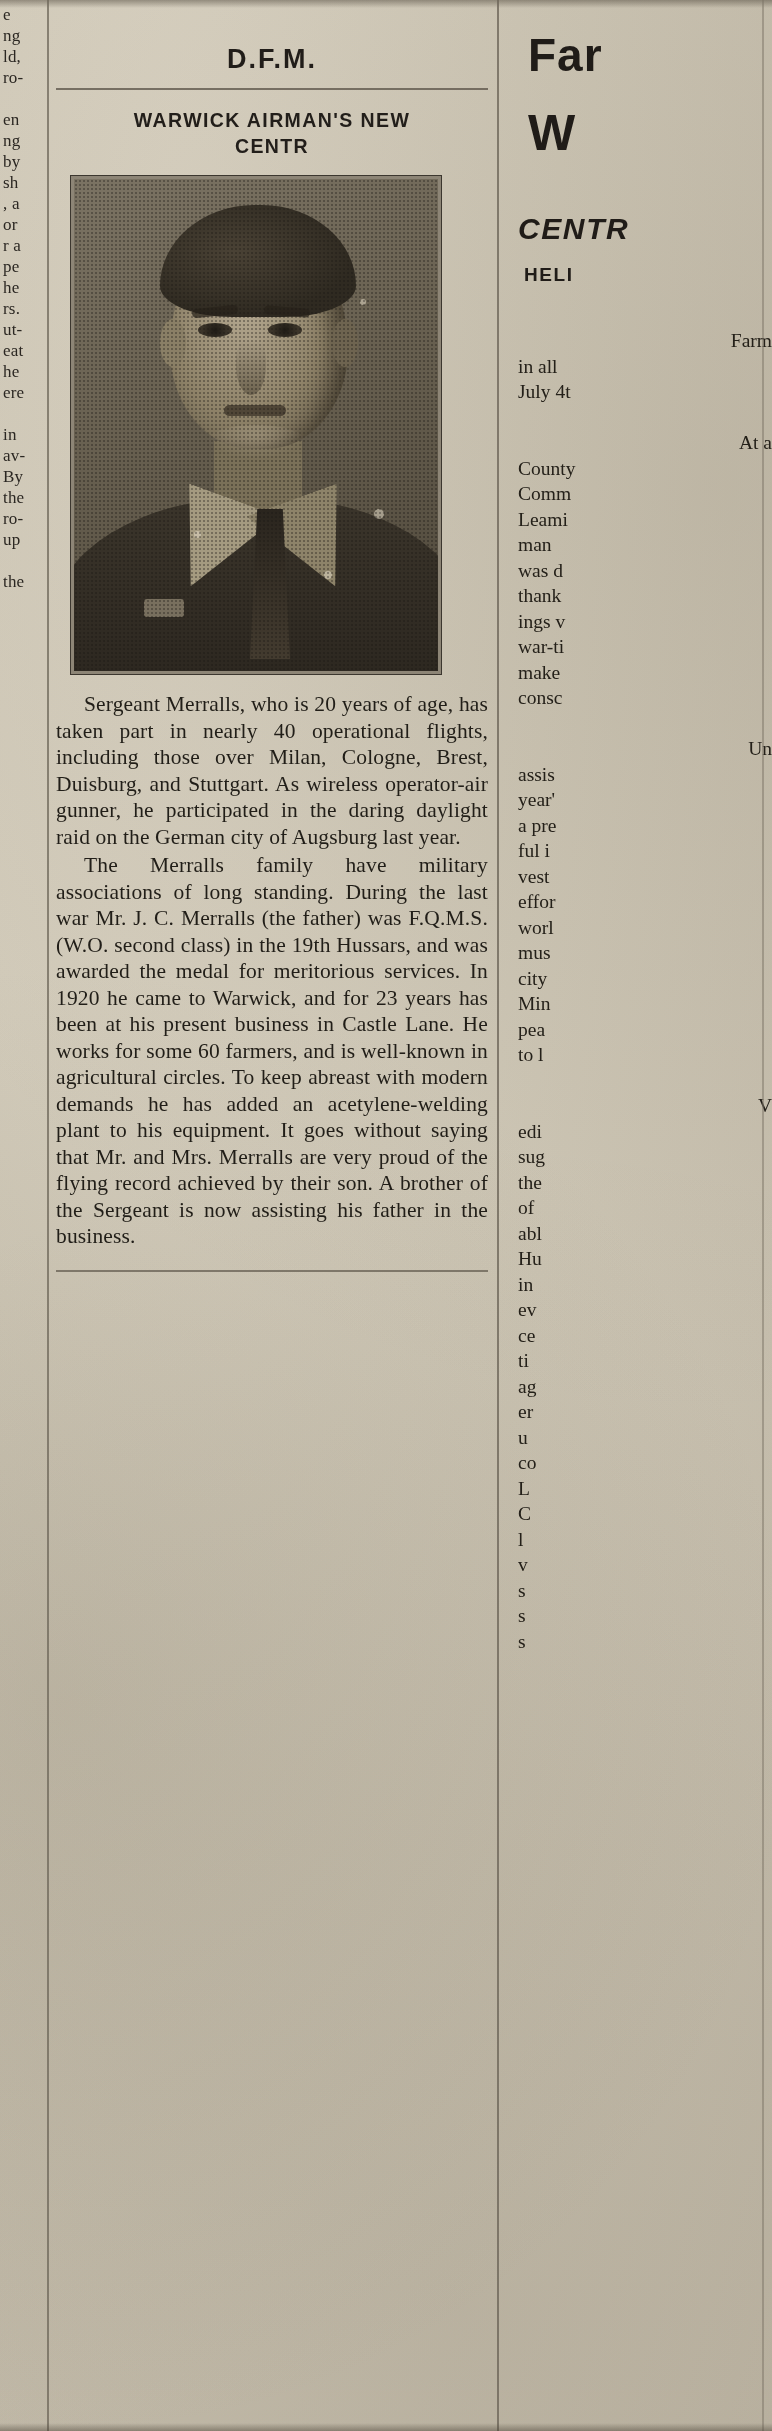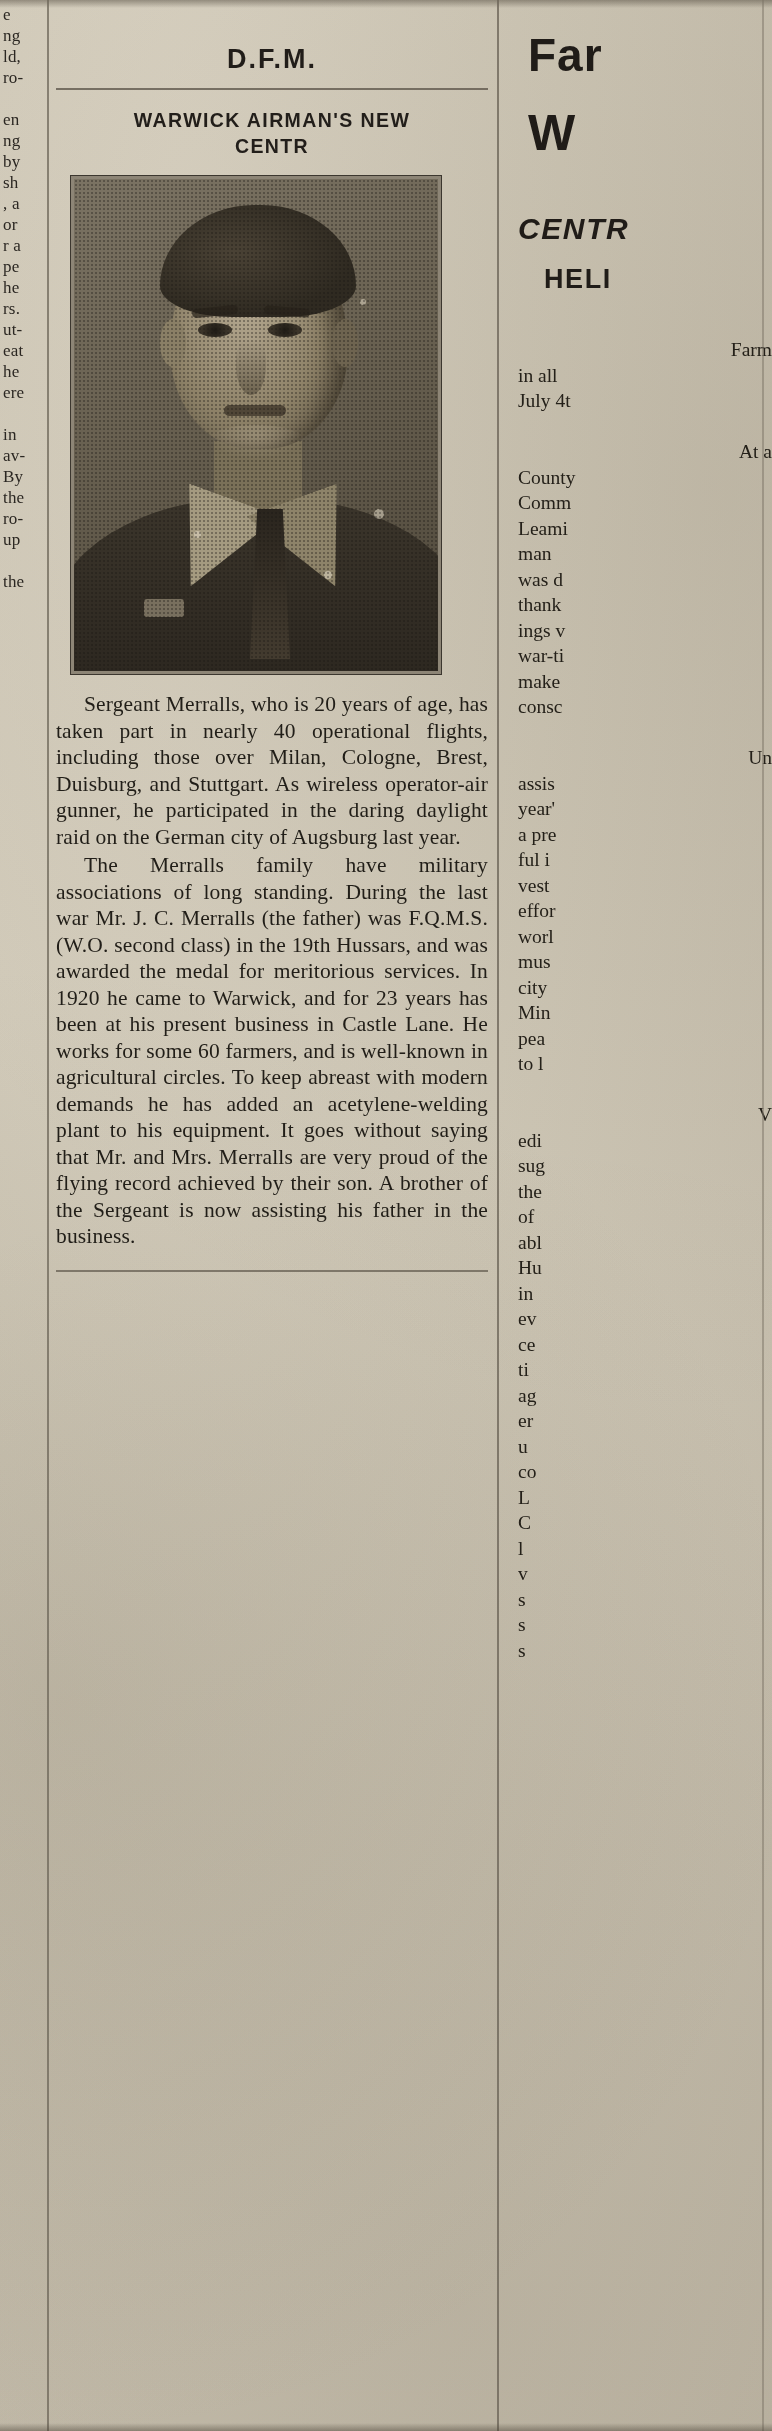--- a/index.html
+++ b/index.html
@@ -276,21 +276,21 @@
   .r-big {
     font-family: "Liberation Sans", sans-serif;
     font-weight: bold;
     color: #201c18;
     letter-spacing: 1px;
     white-space: nowrap;
   }
   #r-farm { font-size: 46px; margin-top: 28px; margin-left: 22px; }
   #r-w    { font-size: 50px; margin-top: 22px; margin-left: 22px; }
   #r-centr{ font-size: 30px; margin-top: 50px; margin-left: 12px; letter-spacing: 1.6px; font-style: italic;}
-  #r-held { font-size: 27px; margin-top: 18px; margin-left: 38px; letter-spacing: 1.6px;}
+  #r-held { font-size: 19px; margin-top: 18px; margin-left: 18px; letter-spacing: 1.6px;}
   .r-lines {
     margin-top: 42px;
     margin-left: 12px;
   }
   .r-line {
     font-size: 19.5px;
     line-height: 25.5px;
     color: #242019;
     white-space: nowrap;
     overflow: hidden;

